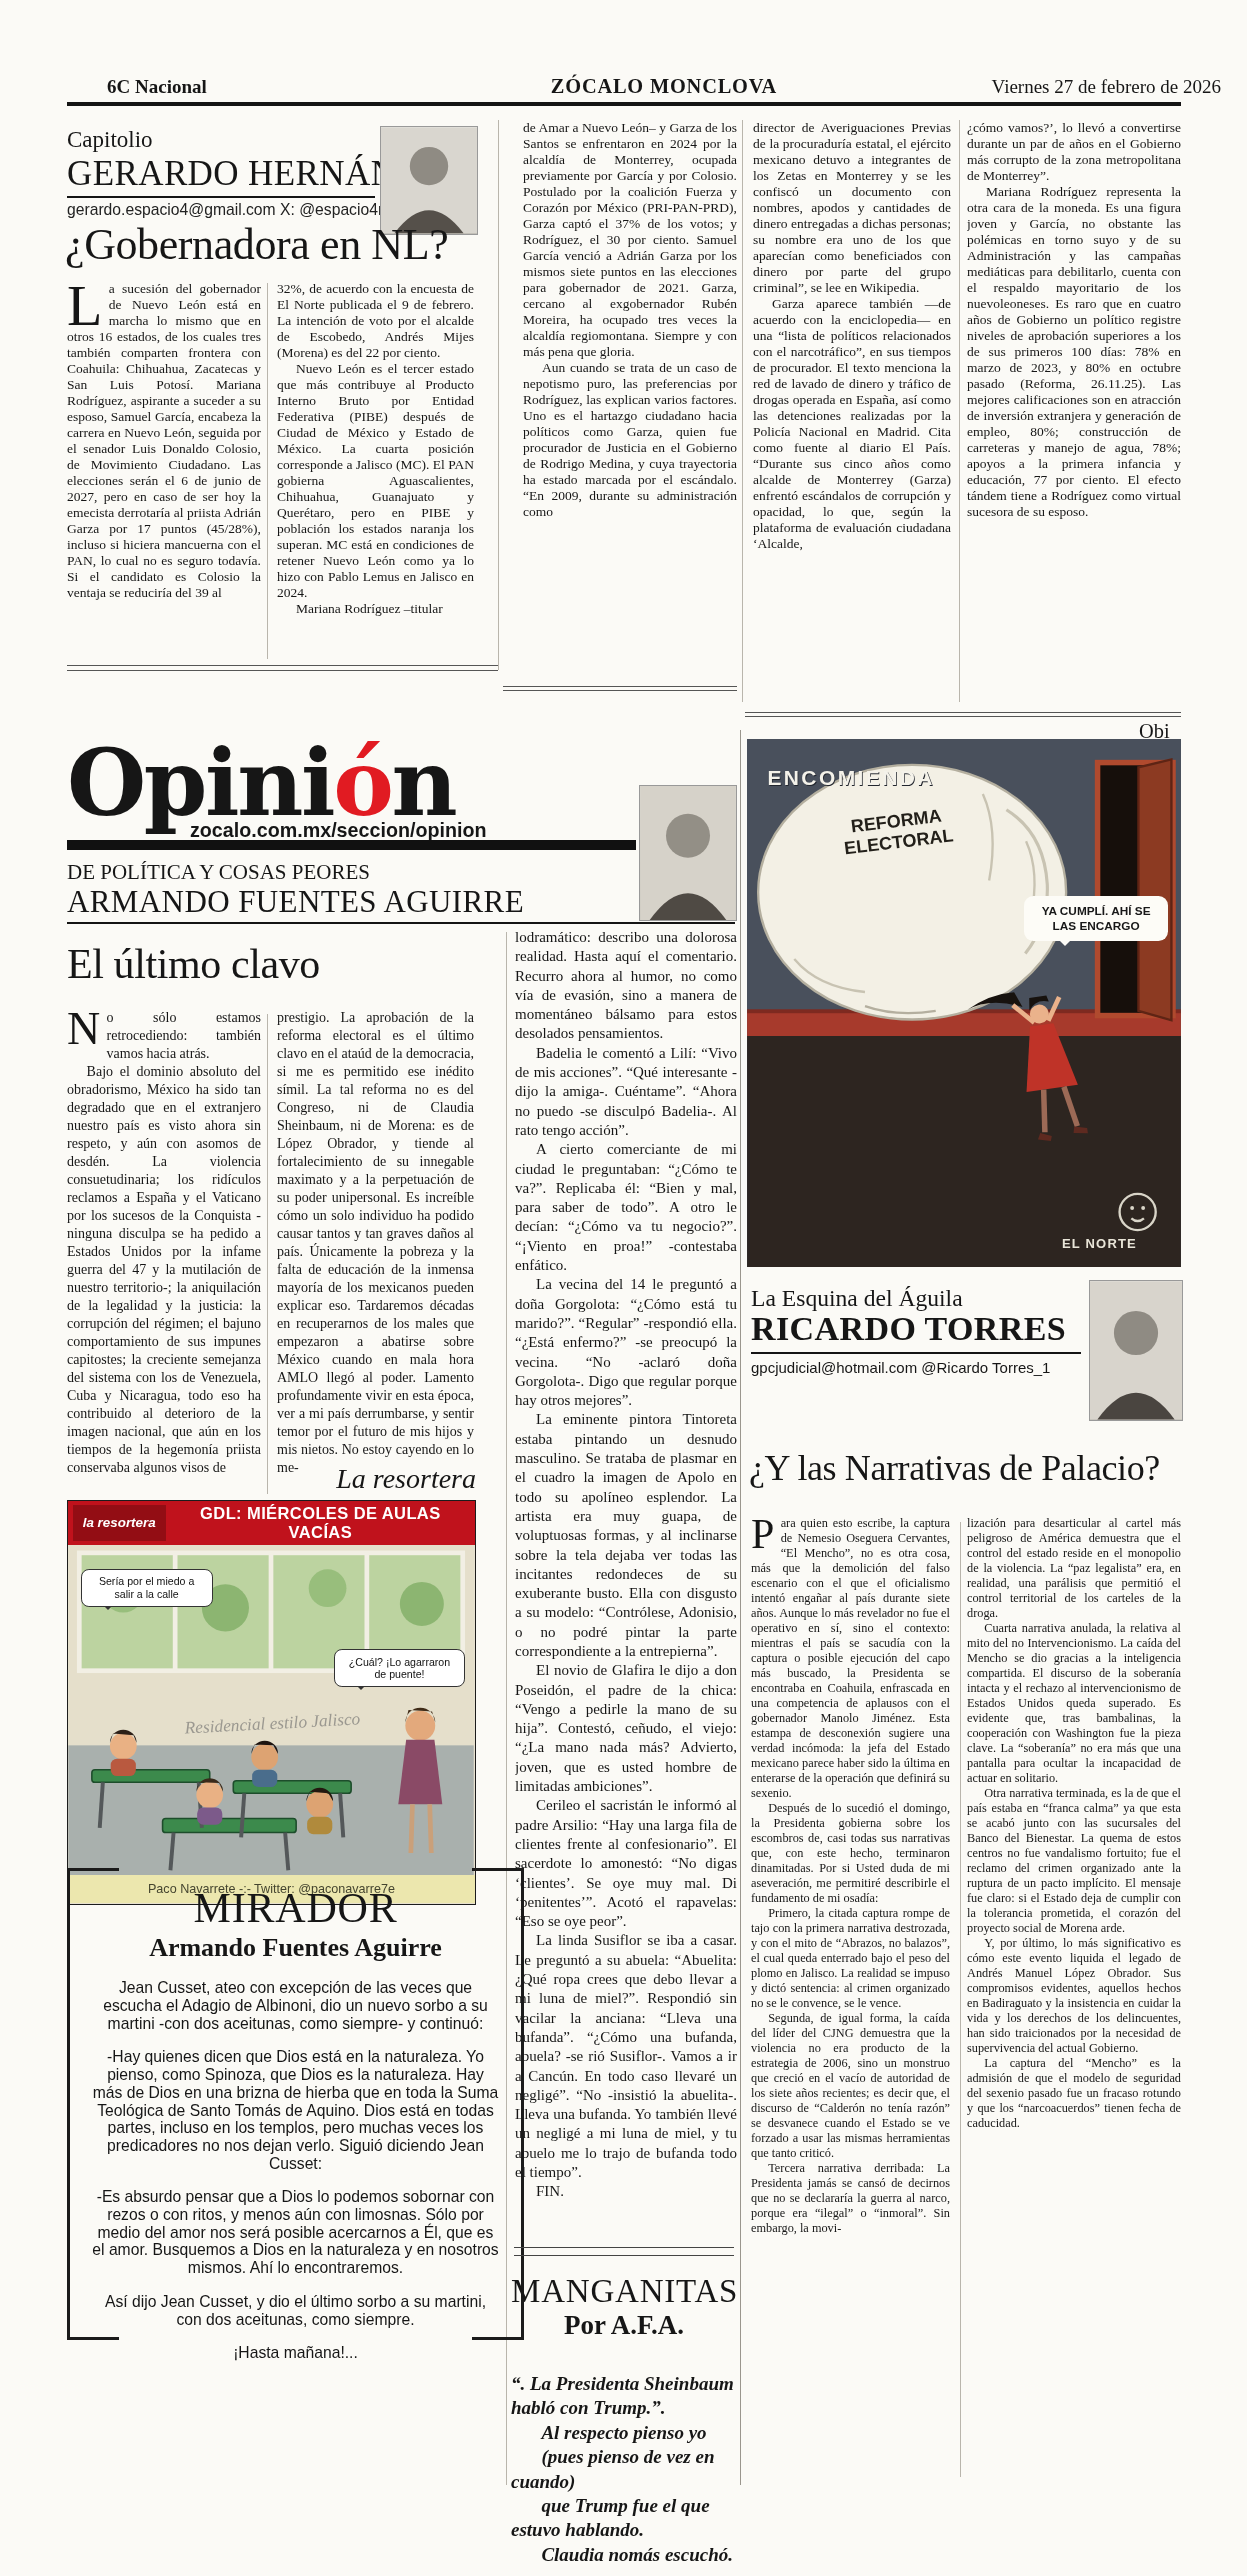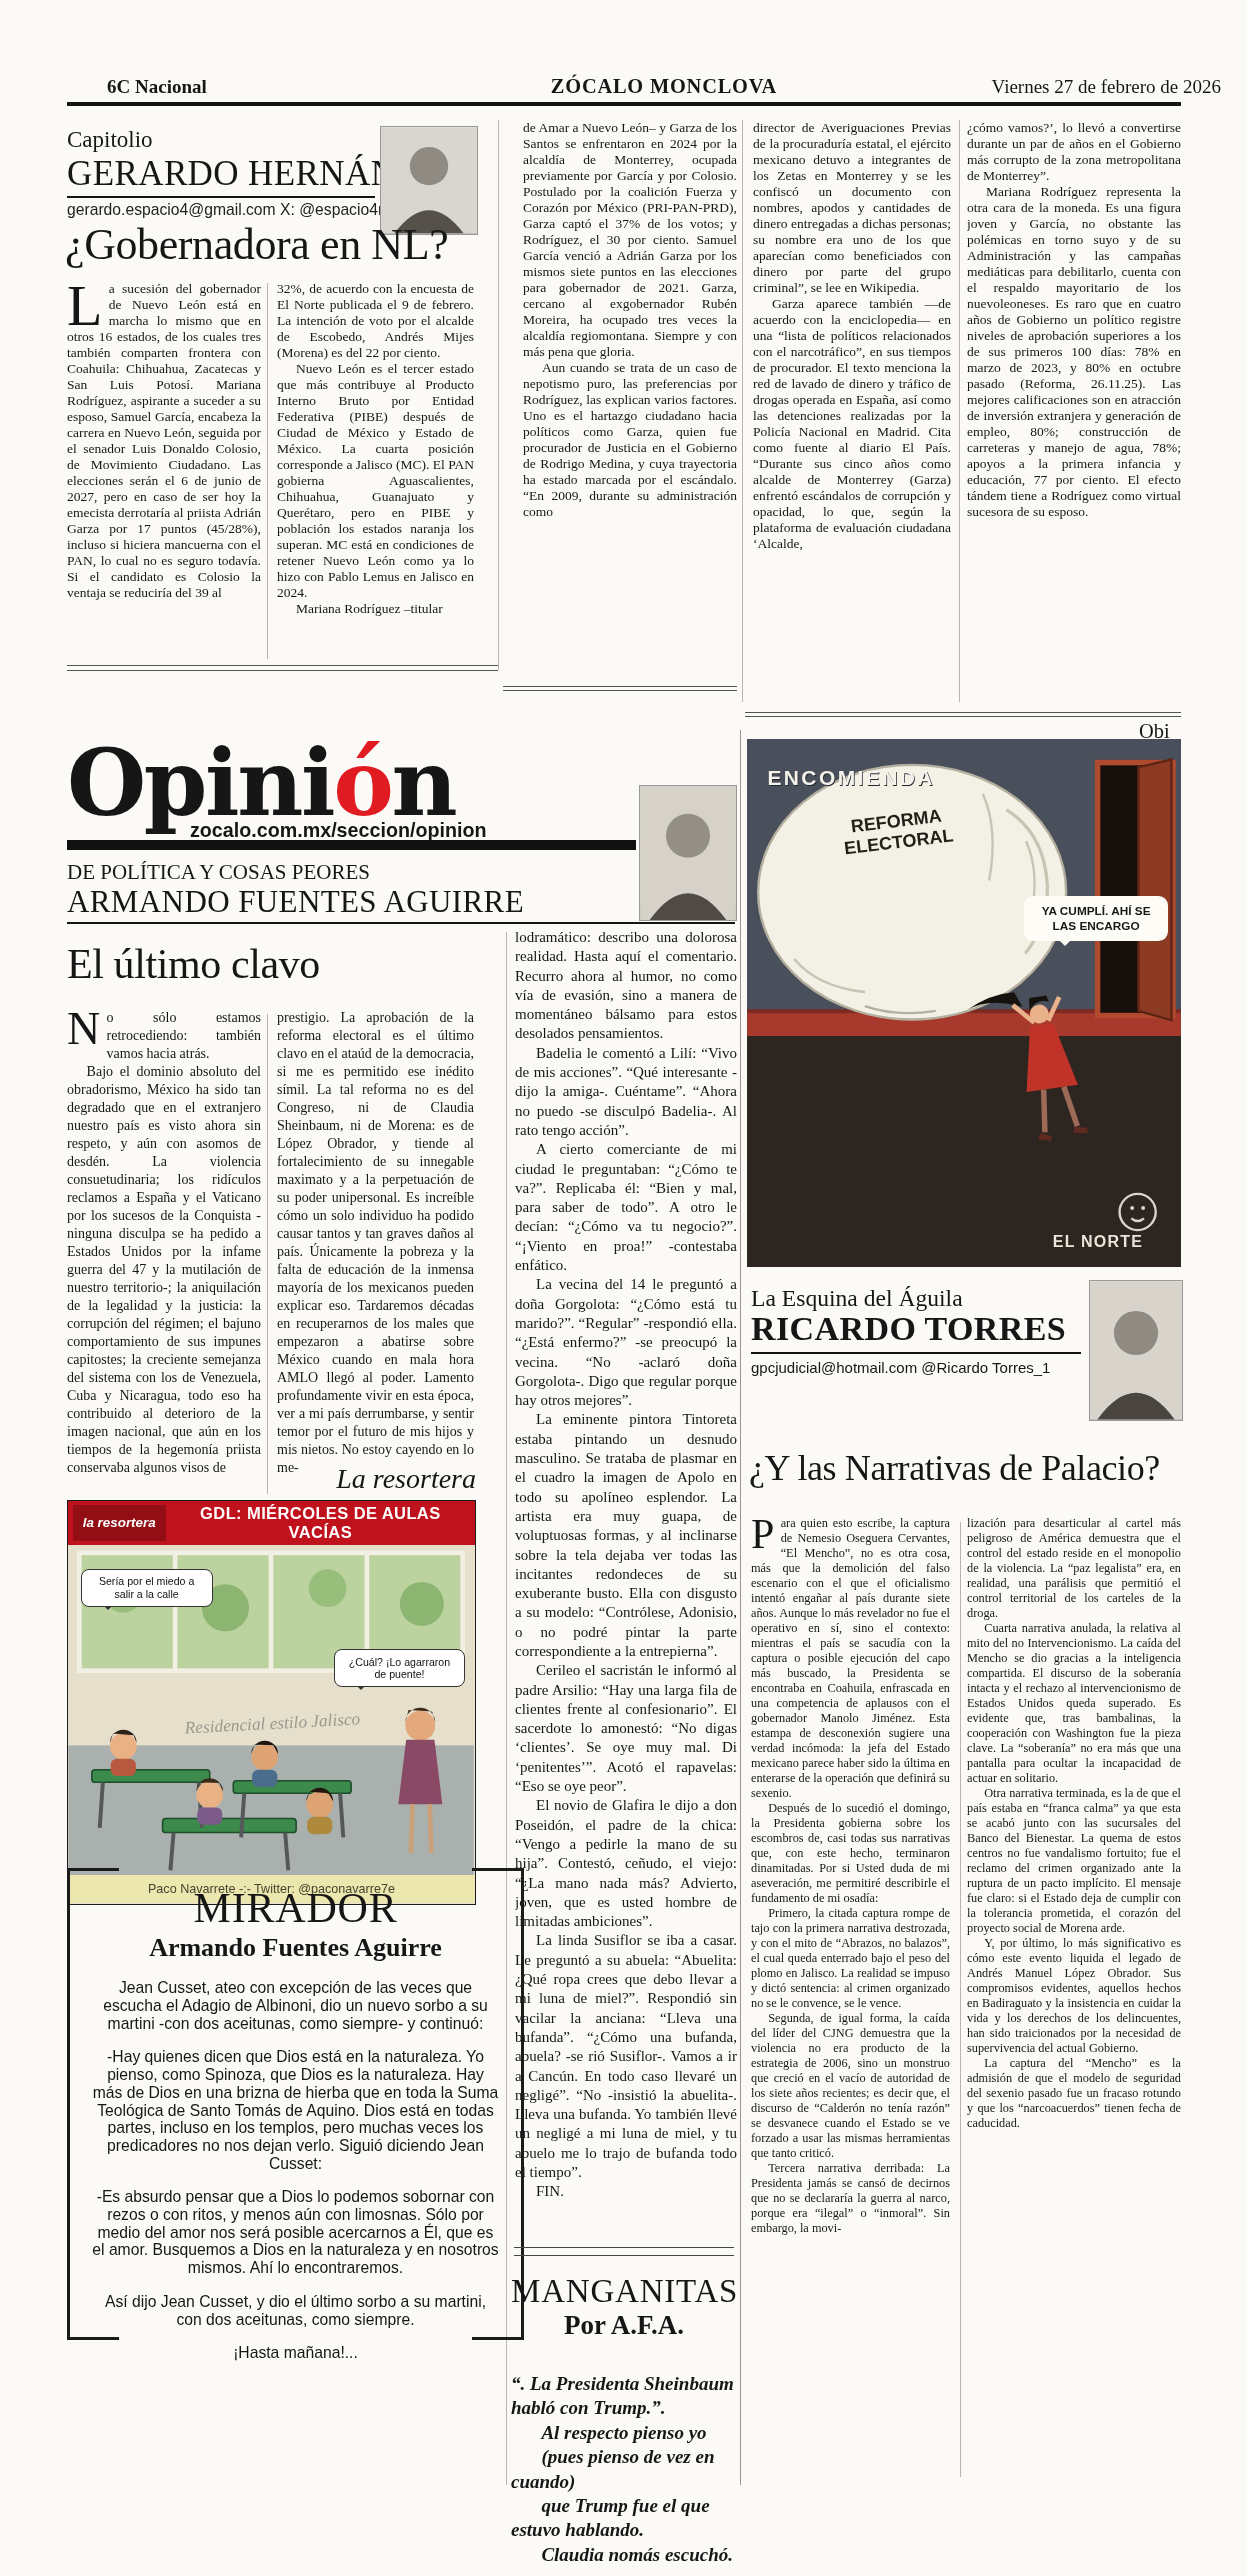--- a/index.html
+++ b/index.html
@@ -90,22 +90,22 @@
   .cartoon{position:absolute;left:747px;top:739px;width:434px;height:528px;background:#49505c;overflow:hidden;}
   .cartoon-title{position:absolute;left:20.4px;top:27px;color:#f4f2ea;font-family:"Liberation Sans",sans-serif;
                  font-weight:bold;font-size:21px;letter-spacing:2.4px;text-shadow:0.8px 0.8px 0 #22262e;}
   .elephant-label{position:absolute;left:72px;top:72px;width:157px;text-align:center;transform:rotate(-7deg);
                   font-family:"Liberation Sans",sans-serif;font-weight:bold;font-size:18px;line-height:1.15;color:#23201a;}
   .cartoon-bubble{position:absolute;right:12.6px;top:157px;width:132px;background:#fdfcf7;border-radius:9.4px;
                   padding:7.9px 6.3px;font-family:"Liberation Sans",sans-serif;font-weight:bold;font-size:11.8px;
                   line-height:1.25;text-align:center;color:#181818;}
   .cartoon-bubble:after{content:"";position:absolute;bottom:-9.4px;left:36px;border:5.5px solid transparent;
                   border-top-color:#fdfcf7;}
-  .cartoon-sig{position:absolute;right:38px;bottom:15.7px;color:#e9e5d8;font-family:"Liberation Sans",sans-serif;
-               font-weight:bold;font-size:16px;letter-spacing:1.2px;text-align:center;}
+  .cartoon-sig{position:absolute;right:44px;bottom:15.7px;color:#e9e5d8;font-family:"Liberation Sans",sans-serif;
+               font-weight:bold;font-size:13px;letter-spacing:1.2px;text-align:center;}
   .obi{position:absolute;left:1139px;top:720px;font-size:20.4px;}
 
   
   .rt-kicker{position:absolute;left:751px;top:1285px;font-size:23.6px;}
   .rt-author{position:absolute;left:751px;top:1310px;font-size:34px;font-weight:bold;letter-spacing:0.4px;}
   .rt-contact{position:absolute;left:751px;top:1359px;font-family:"Liberation Sans",sans-serif;font-size:15px;}
   .rt-headline{position:absolute;left:749px;top:1447px;font-size:36px;letter-spacing:-0.4px;}
 </style>
 </head>
 <body>
@@ -188,22 +188,22 @@
   </div>
   <div class="col ag-col" style="left:277px;top:1009px;width:197px;height:491px;">
     <p class="first">prestigio. La aprobación de la reforma electoral es el último clavo en el ataúd de la democracia, si me es permitido ese inédito símil. La tal reforma no es del Congreso, ni de Claudia Sheinbaum, ni de Morena: es de López Obrador, y tiende al fortalecimiento de su innegable maximato y a la perpetuación de su poder unipersonal. Es increíble cómo un solo individuo ha podido causar tantos y tan graves daños al país. Únicamente la pobreza y la falta de educación de la inmensa mayoría de los mexicanos pueden explicar eso. Tardaremos décadas en recuperarnos de los males que empezaron a abatirse sobre México cuando en mala hora AMLO llegó al poder. Lamento profundamente vivir en esta época, ver a mi país derrumbarse, y sentir temor por el futuro de mis hijos y mis nietos. No estoy cayendo en lo me-</p>
   </div>
   <div class="col ag-col ag-col3" style="left:515px;top:928px;width:222px;height:1312px;">
     <p class="first">lodramático: describo una dolorosa realidad. Hasta aquí el comentario. Recurro ahora al humor, no como vía de evasión, sino a manera de momentáneo bálsamo para estos desolados pensamientos.</p>
     <p>Badelia le comentó a Lilí: “Vivo de mis acciones”. “Qué interesante -dijo la amiga-. Cuéntame”. “Ahora no puedo -se disculpó Badelia-. Al rato tengo acción”.</p>
     <p>A cierto comerciante de mi ciudad le preguntaban: “¿Cómo te va?”. Replicaba él: “Bien y mal, para saber de todo”. A otro le decían: “¿Cómo va tu negocio?”. “¡Viento en proa!” -contestaba enfático.</p>
     <p>La vecina del 14 le preguntó a doña Gorgolota: “¿Cómo está tu marido?”. “Regular” -respondió ella. “¿Está enfermo?” -se preocupó la vecina. “No -aclaró doña Gorgolota-. Digo que regular porque hay otros mejores”.</p>
     <p>La eminente pintora Tintoreta estaba pintando un desnudo masculino. Se trataba de plasmar en el cuadro la imagen de Apolo en todo su apolíneo esplendor. La artista era muy guapa, de voluptuosas formas, y al inclinarse sobre la tela dejaba ver todas las incitantes redondeces de su exuberante busto. Ella con disgusto a su modelo: “Contrólese, Adonisio, o no podré pintar la parte correspondiente a la entrepierna”.</p>
+    <p>El novio de Glafira le dijo a don Poseidón, el padre de la chica: “Vengo a pedirle la mano de su hija”. Contestó, ceñudo, el viejo: “¿La mano nada más? Advierto, joven, que es usted hombre de limitadas ambiciones”.</p>
     <p>Cerileo el sacristán le informó al padre Arsilio: “Hay una larga fila de clientes frente al confesionario”. El sacerdote lo amonestó: “No digas ‘clientes’. Se oye muy mal. Di ‘penitentes’”. Acotó el rapavelas: “Eso se oye peor”.</p>
-    <p>El novio de Glafira le dijo a don Poseidón, el padre de la chica: “Vengo a pedirle la mano de su hija”. Contestó, ceñudo, el viejo: “¿La mano nada más? Advierto, joven, que es usted hombre de limitadas ambiciones”.</p>
     <p>La linda Susiflor se iba a casar. Le preguntó a su abuela: “Abuelita: ¿Qué ropa crees que debo llevar a mi luna de miel?”. Respondió sin vacilar la anciana: “Lleva una bufanda”. “¿Cómo una bufanda, abuela? -se rió Susiflor-. Vamos a ir a Cancún. En todo caso llevaré un negligé”. “No -insistió la abuelita-. Lleva una bufanda. Yo también llevé un negligé a mi luna de miel, y tu abuelo me lo trajo de bufanda todo el tiempo”.</p>
     <p>FIN.</p>
   </div>
 
   <div class="hair" style="left:267px;top:1014px;height:480px;"></div>
   <div class="hair" style="left:506px;top:932px;height:1553px;"></div>
   <div class="hair" style="left:740px;top:730px;height:1755px;background:#9a968d;"></div>
   <div class="hair" style="left:960px;top:1522px;height:955px;"></div>
 
   <div class="resortera-label">La resortera</div>

